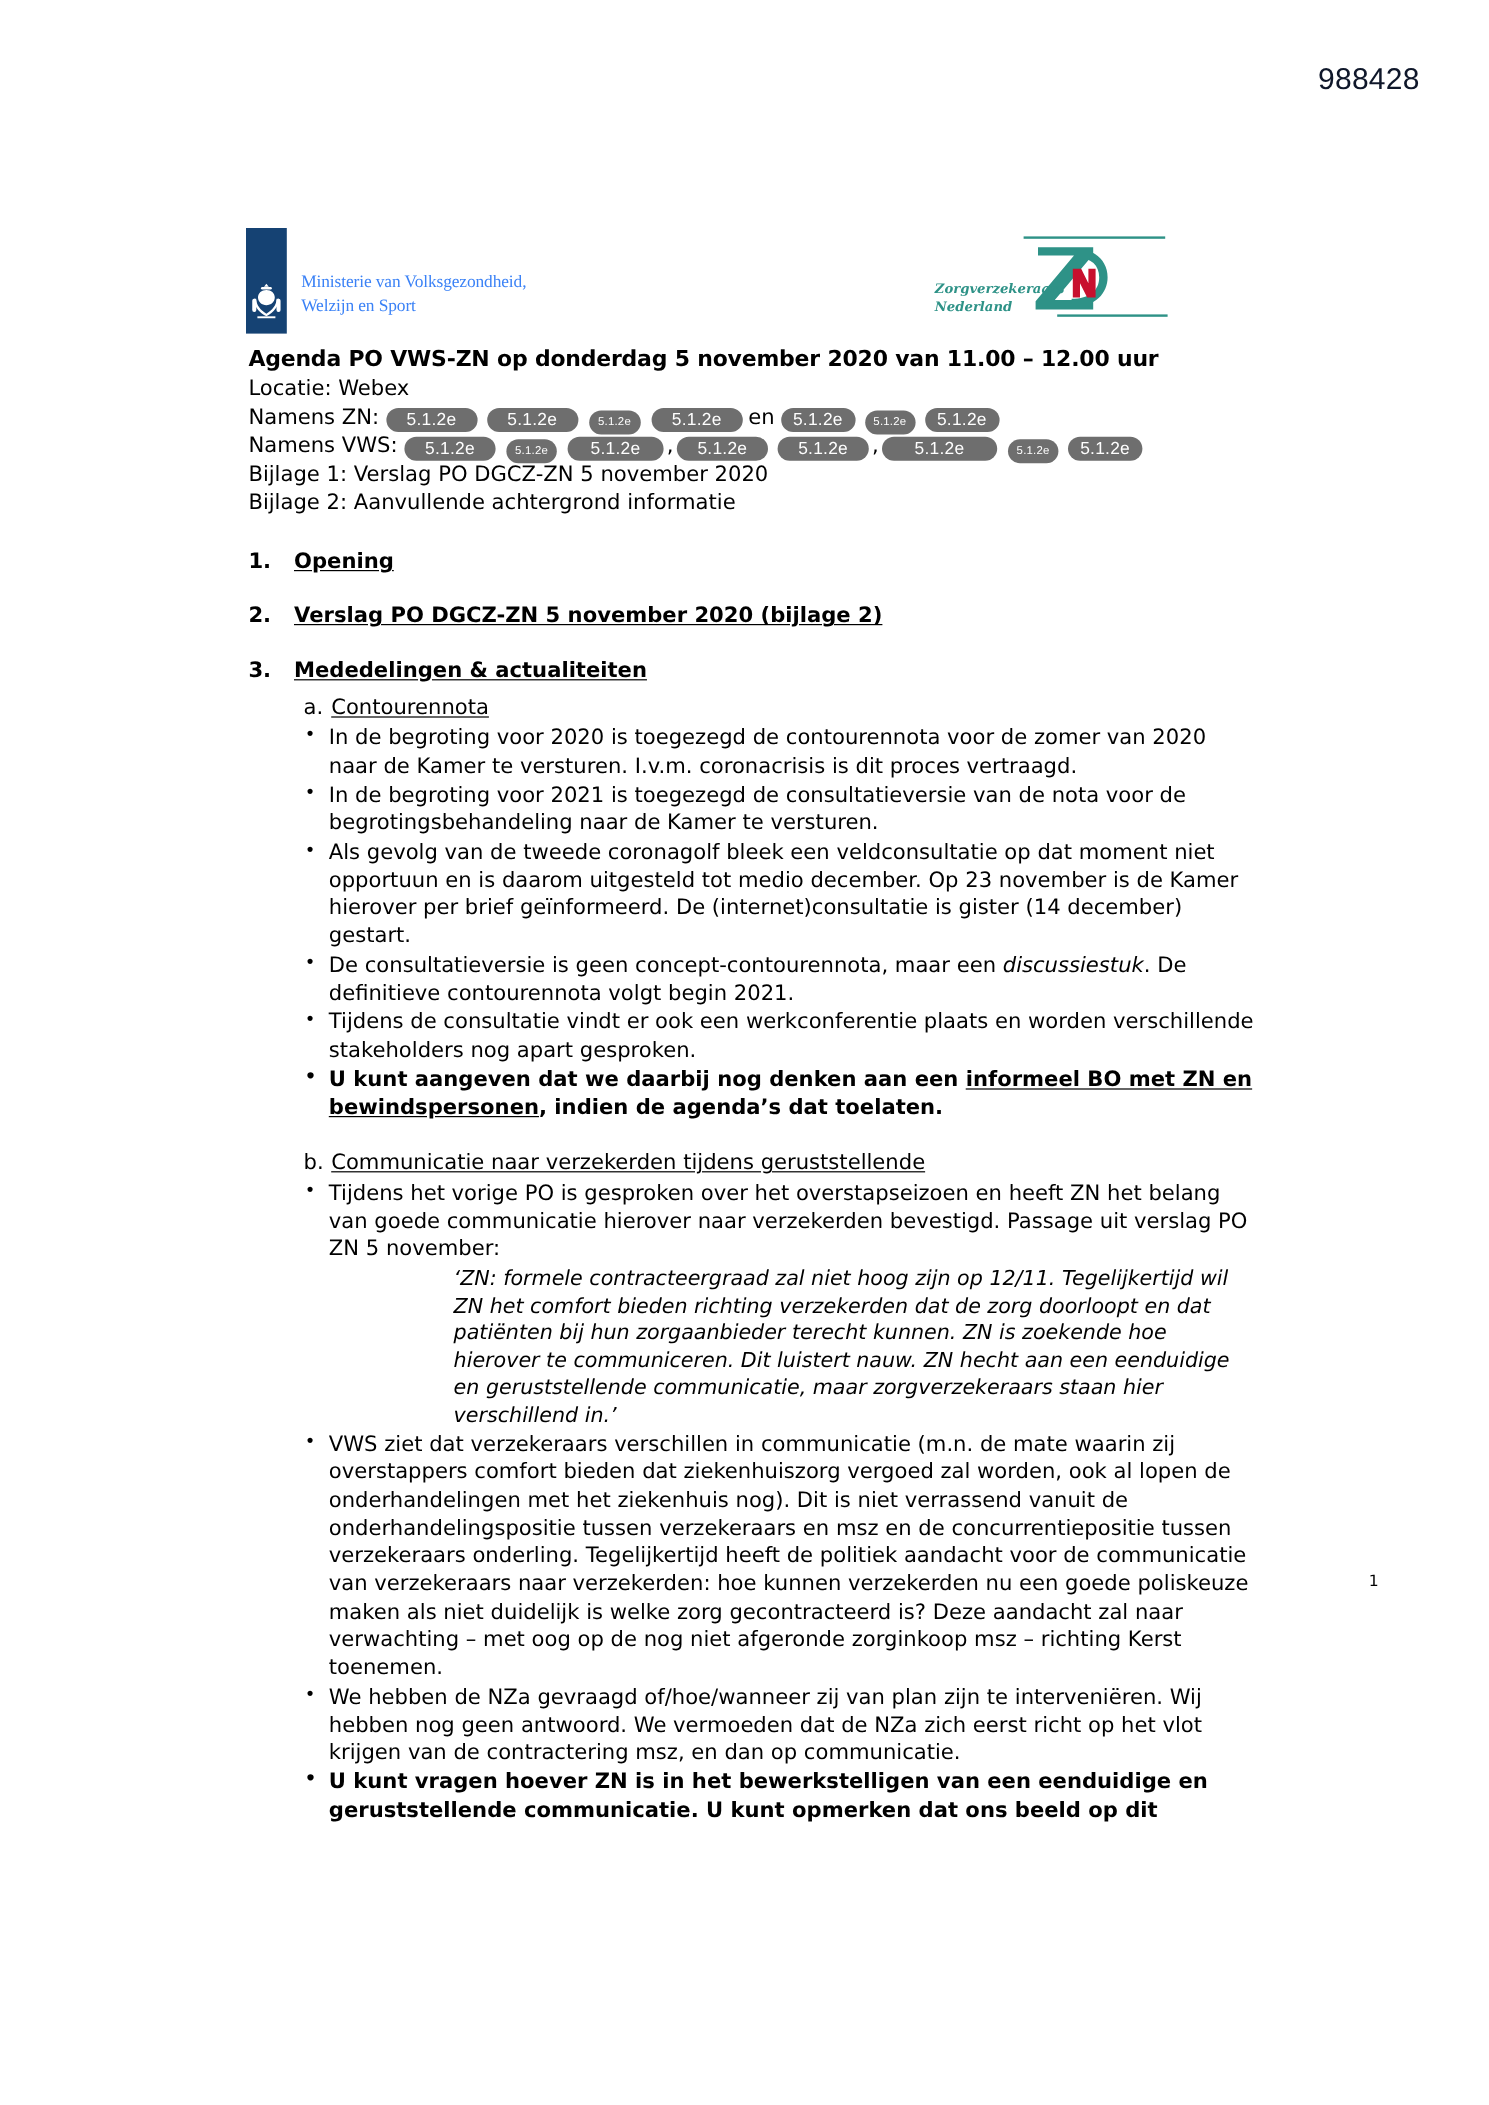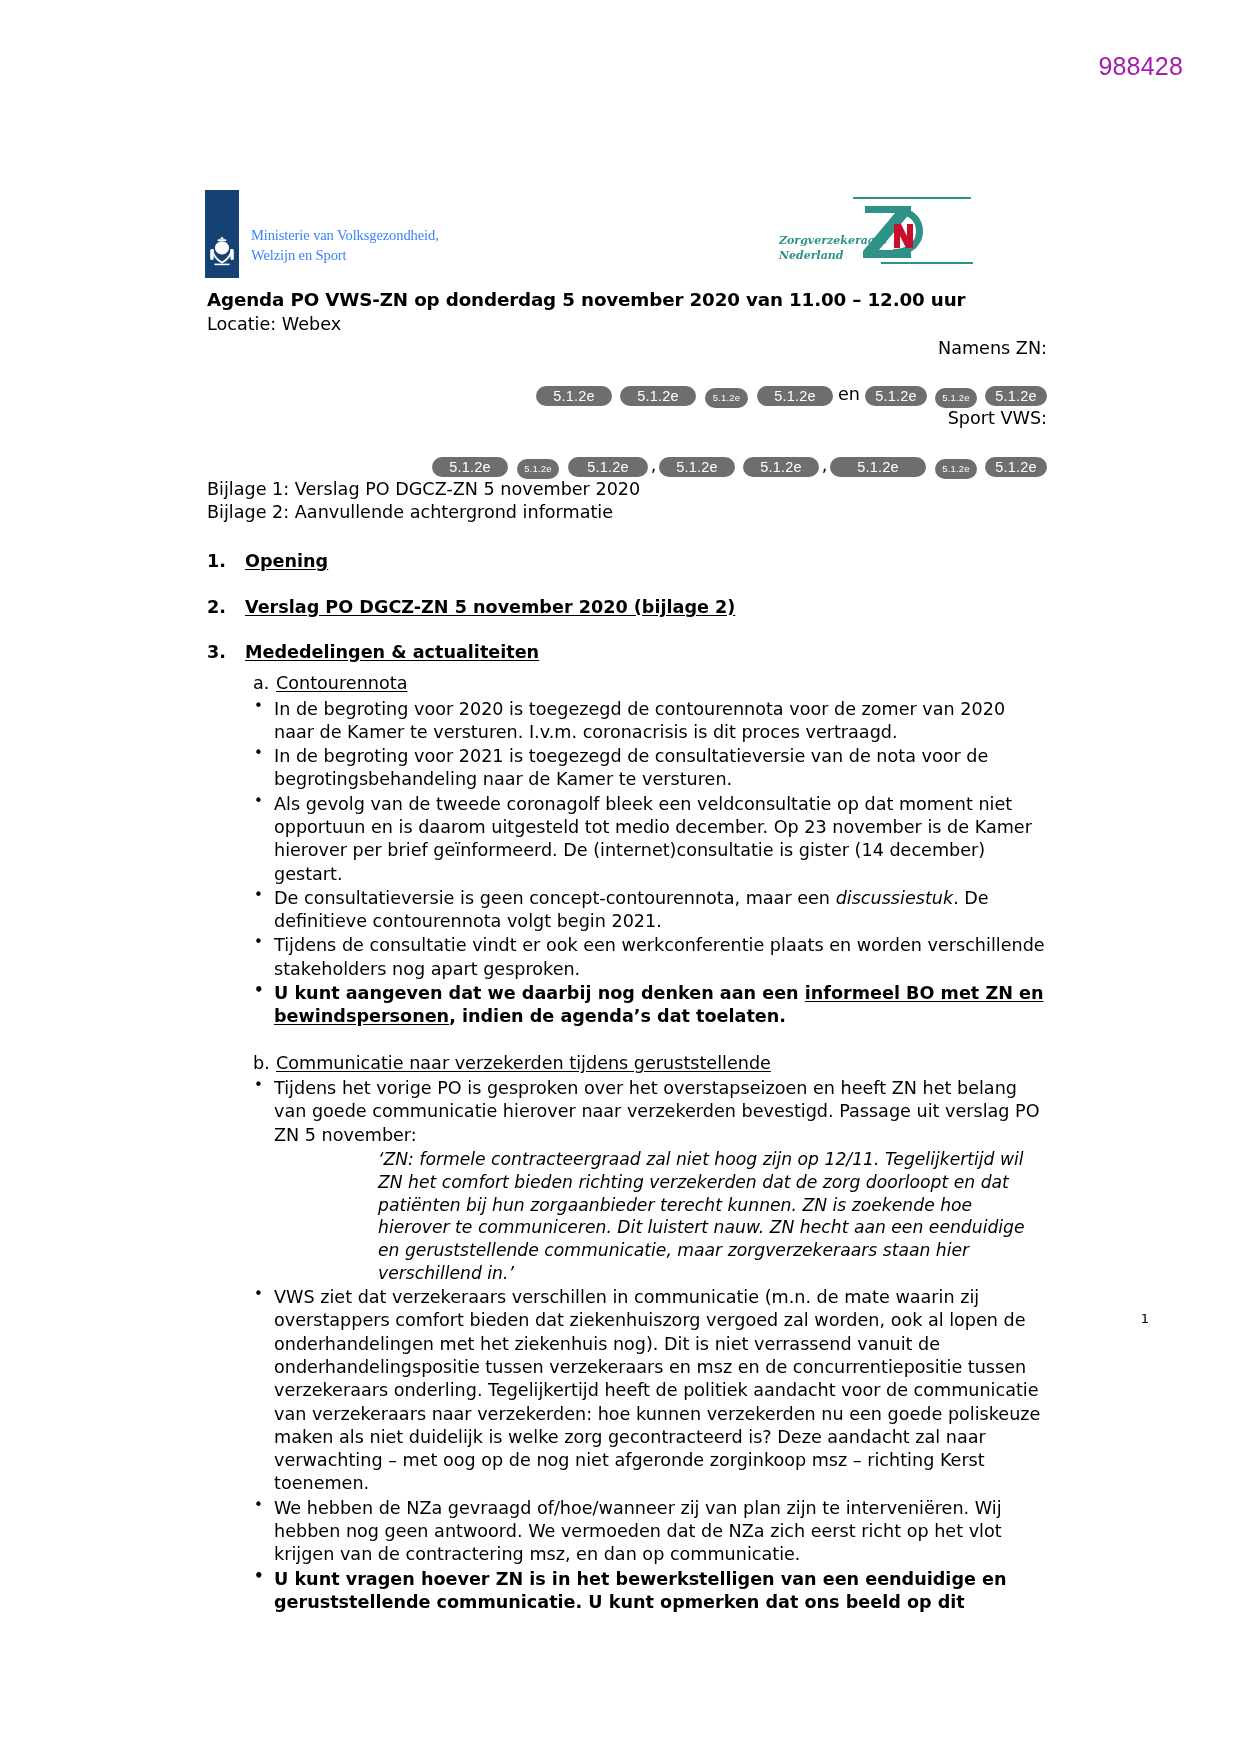--- a/index.html
+++ b/index.html
@@ -22,21 +22,21 @@
   }
 
   
   .doc-id {
     position: absolute;
     top: 52px;
     right: 58px;
     font-family: "Liberation Sans", sans-serif;
     font-size: 25px;
     letter-spacing: 0.2px;
-    color: #a21caf;
+    color: #0f172a;
   }
 
   
   .logos {
     position: absolute;
     left: 205px;
     top: 190px;
     width: 860px;
     height: 100px;
   }
@@ -130,21 +130,21 @@
   }
   .title-line {
     font-weight: bold;
     font-size: 18.3px;
     letter-spacing: -0.15px;
     margin-bottom: 1px;
   }
   .meta-line { white-space: pre-wrap; }
 
   
-  .redline { display: flex; align-items: flex-end; flex-wrap: nowrap; flex-direction: column; }
+  .redline { display: flex; align-items: center; flex-wrap: nowrap; }
   .redline .lead { white-space: pre; }
   .chip {
     display: inline-block;
     background: #6e6e6e;
     color: #ffffff;
     font-family: "Liberation Sans", sans-serif;
     font-size: 14.5px;
     line-height: 20px;
     height: 20px;
     text-align: center;
@@ -279,21 +279,21 @@
 
     <div class="meta-line"><span>Locatie: </span><span>Webex</span></div>
 
     <div class="redline">
       <span class="lead">Namens ZN:</span>
       <span class="plain">&nbsp;</span>
       <span id="zn-chips"><span class="chip" style="width: 76px;">5.1.2e</span><span class="gap" style="width: 8px;"></span><span class="chip" style="width: 76px;">5.1.2e</span><span class="gap" style="width: 9px;"></span><span class="chip sm" style="width: 43px;">5.1.2e</span><span class="gap" style="width: 9px;"></span><span class="chip" style="width: 76px;">5.1.2e</span><span class="plain" style="display: inline-block; width: 32px; text-align: center;">en</span><span class="chip" style="width: 62px;">5.1.2e</span><span class="gap" style="width: 8px;"></span><span class="chip sm" style="width: 42px;">5.1.2e</span><span class="gap" style="width: 8px;"></span><span class="chip" style="width: 62px;">5.1.2e</span></span>
     </div>
 
     <div class="redline">
-      <span class="lead">Sport VWS:</span>
+      <span class="lead">Namens VWS:</span>
       <span class="plain">&nbsp;</span>
       <span id="vws-chips"><span class="chip" style="width: 76px;">5.1.2e</span><span class="gap" style="width: 9px;"></span><span class="chip sm" style="width: 42px;">5.1.2e</span><span class="gap" style="width: 9px;"></span><span class="chip" style="width: 80px;">5.1.2e</span><span class="plain" style="display: inline-block; width: 11px; text-align: center;">,</span><span class="chip" style="width: 76px;">5.1.2e</span><span class="gap" style="width: 8px;"></span><span class="chip" style="width: 76px;">5.1.2e</span><span class="plain" style="display: inline-block; width: 11px; text-align: center;">,</span><span class="chip" style="width: 96px;">5.1.2e</span><span class="gap" style="width: 9px;"></span><span class="chip sm" style="width: 42px;">5.1.2e</span><span class="gap" style="width: 8px;"></span><span class="chip" style="width: 62px;">5.1.2e</span></span>
     </div>
 
     <div class="meta-line">Bijlage 1: Verslag PO DGCZ-ZN 5 november 2020</div>
     <div class="meta-line">Bijlage 2: Aanvullende achtergrond informatie</div>
 
     <ol class="agenda">
 
       <li>

